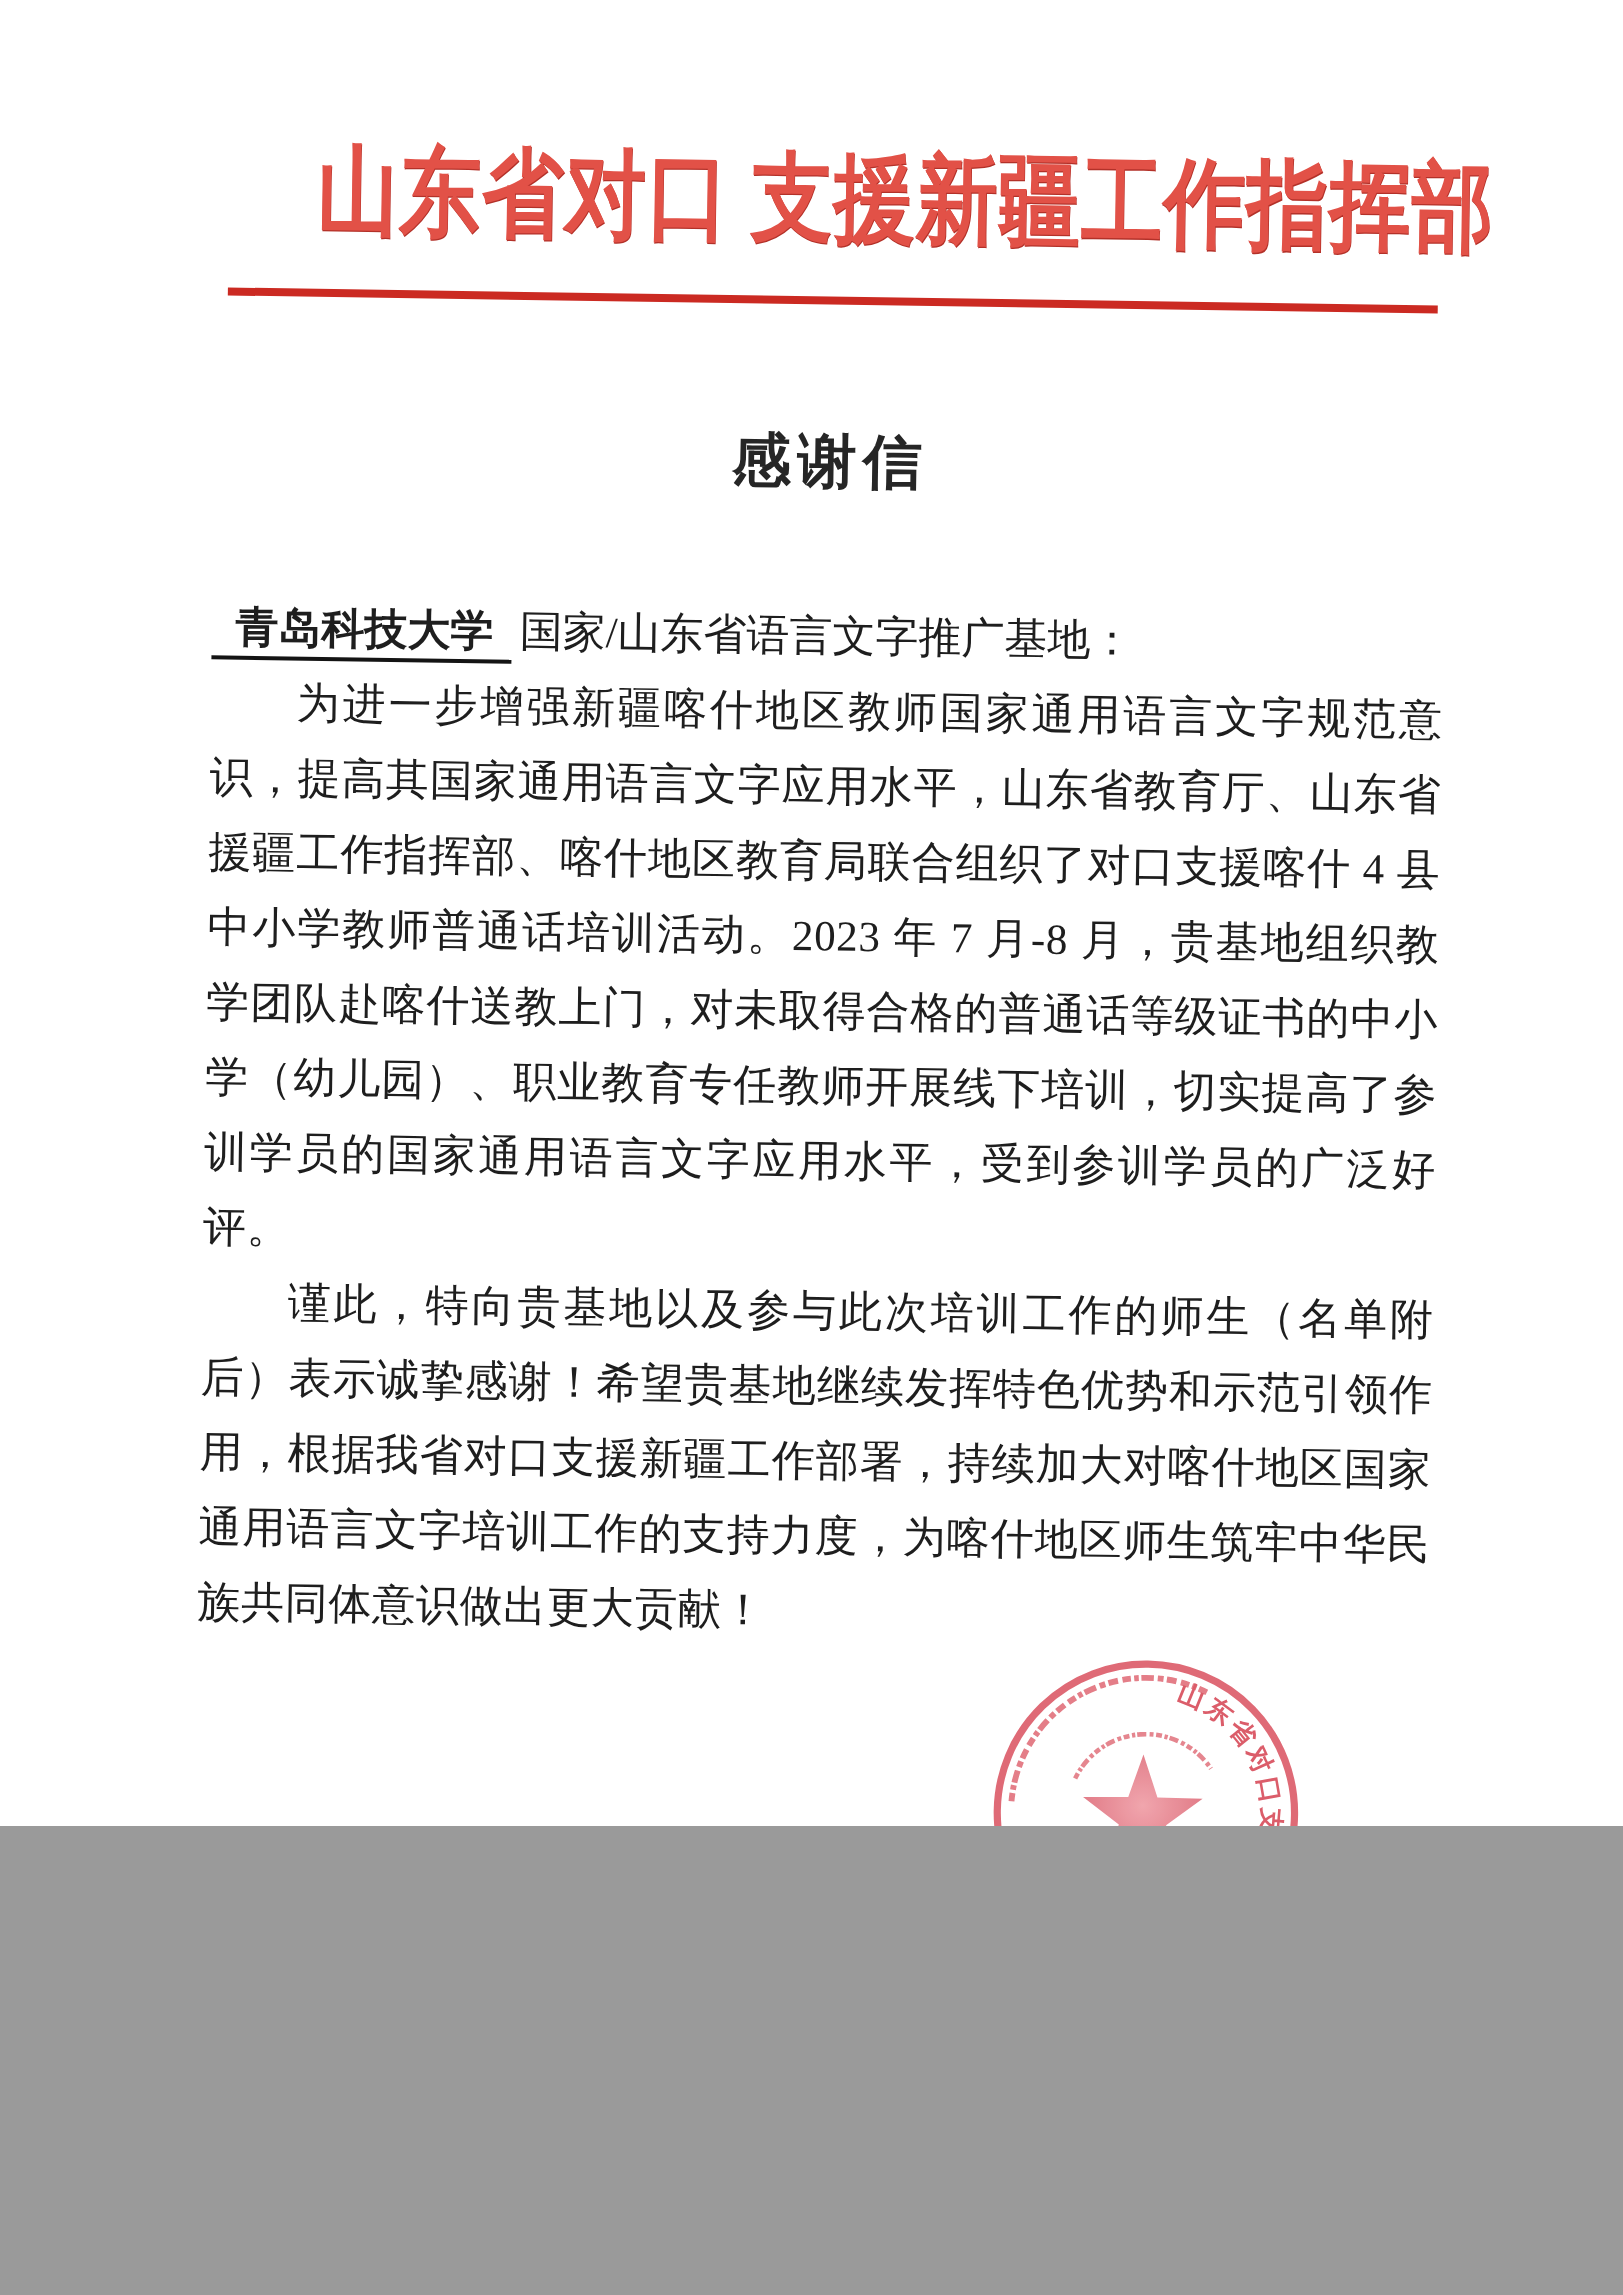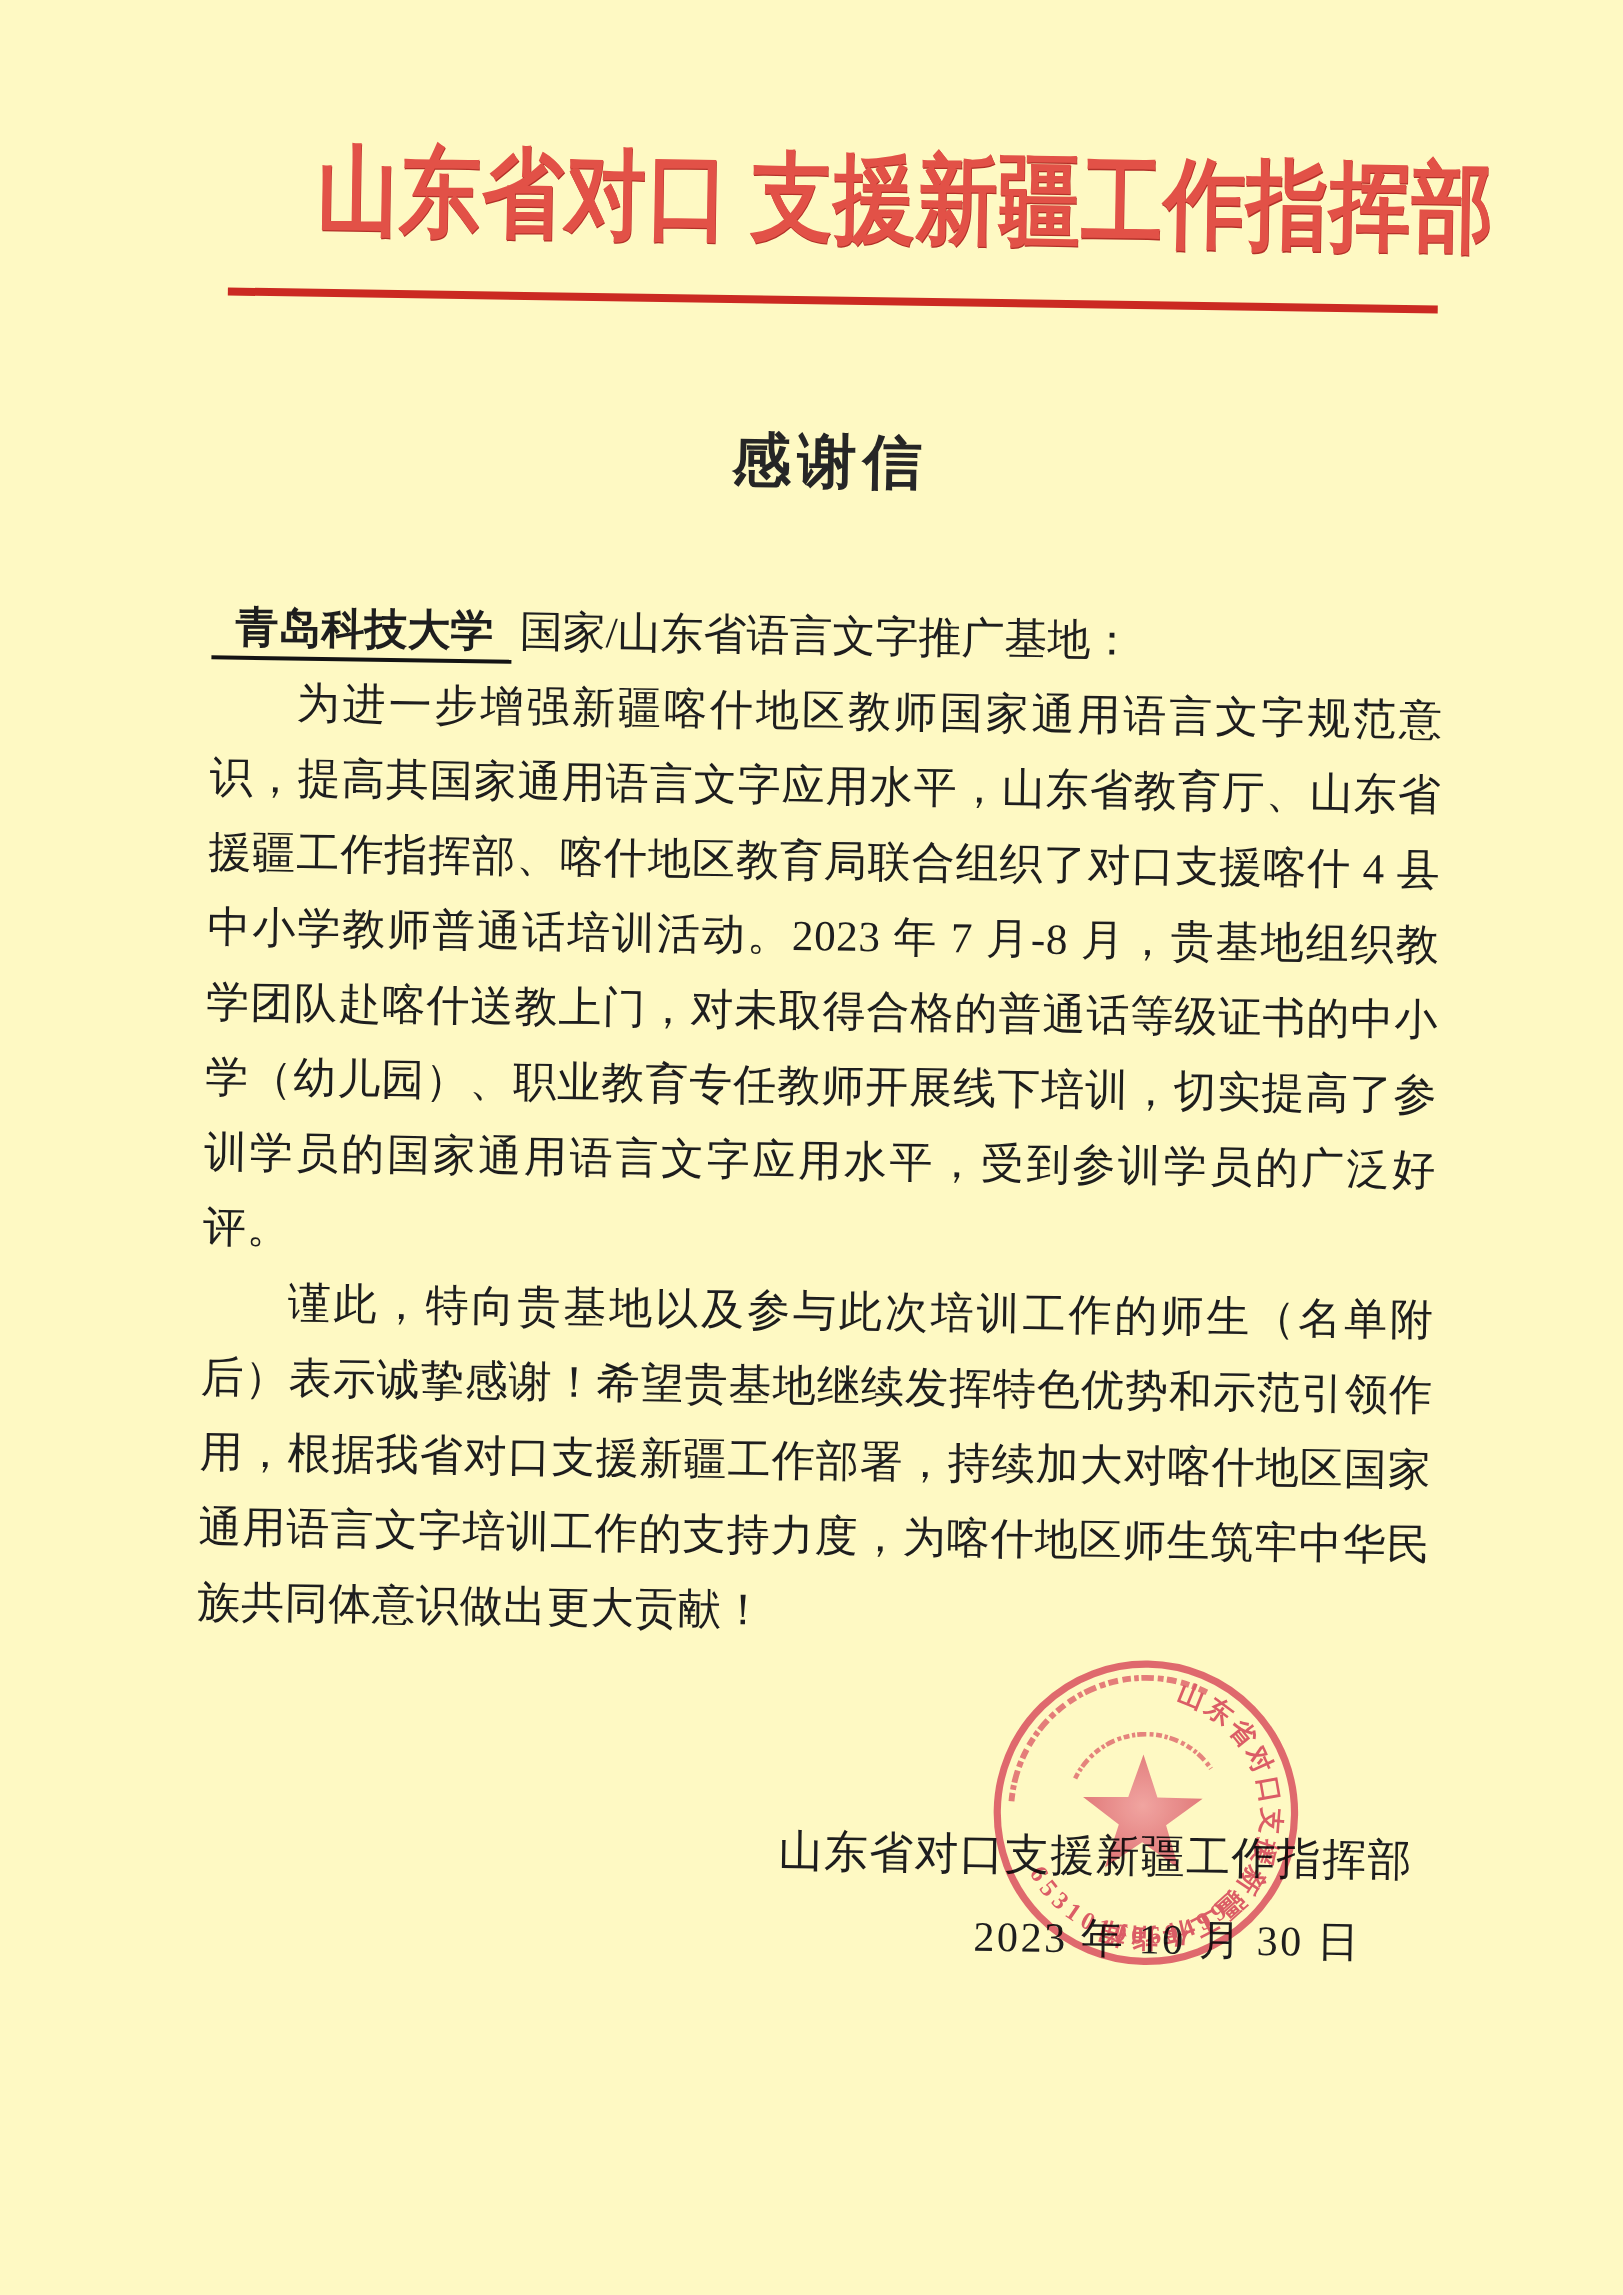--- a/index.html
+++ b/index.html
@@ -1,19 +1,19 @@
 <!DOCTYPE html>
 <html style="font-size:10.5px"><head>
 <meta charset="utf-8">
 <style>
   html,body{margin:0;padding:0;background:#9a9a9a;}
   .page{
     position:relative;
-    width:1624px;height:2295px;
-    background:#fef9c3;
+    width:1624px;height:1826px;
+    background:#ffffff;
     overflow:hidden;
     font-family:"Liberation Serif","DejaVu Serif",serif;
     color:#1e1e1e;
   }
   .tilt{
     position:absolute;inset:0;
     transform:rotate(0.85deg);
     transform-origin:196px 282px;
   }
   .content{padding:0 175px 0 217px;}

